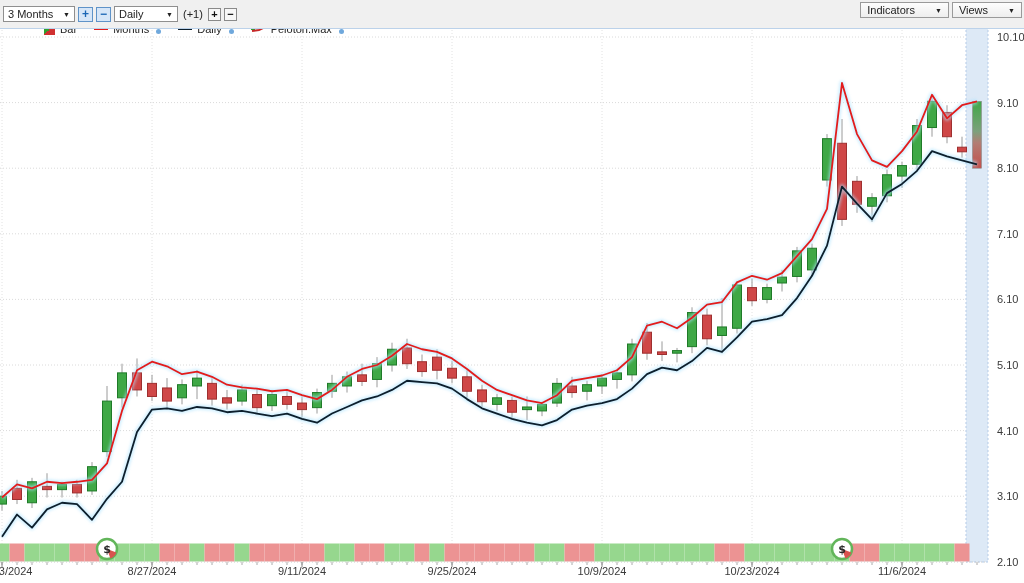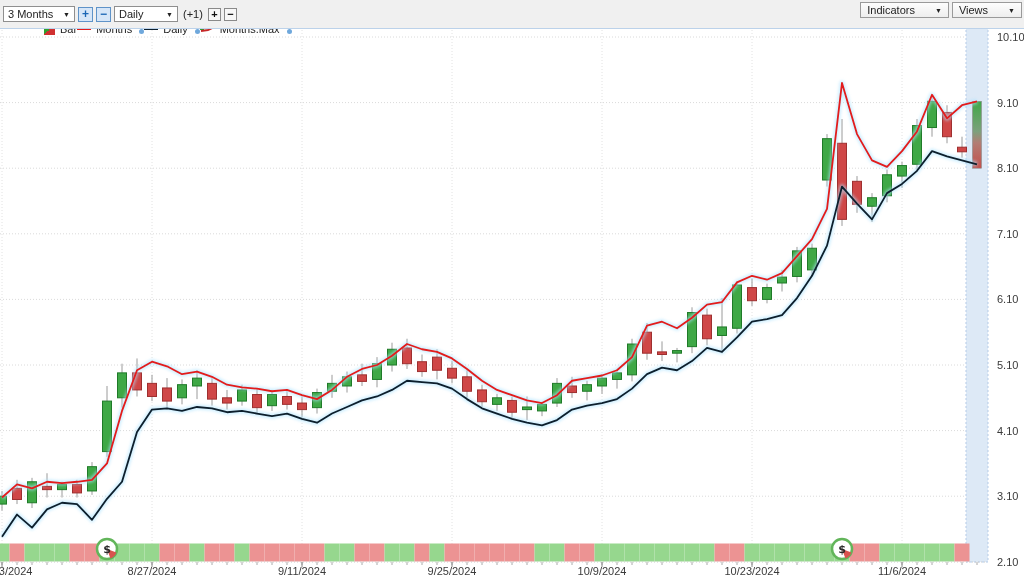--- a/index.html
+++ b/index.html
@@ -20,21 +20,21 @@
   .sq.sm{width:13px;height:13px;background:#f7f7f7;border:1px solid #8a8a8a;color:#111;font-size:11px;}
   .offset{margin:0 2px;color:#222;}
   .titlewrap{position:absolute;left:424px;top:2px;display:flex;align-items:center;gap:5px;}
   .titlebox{border:1px solid #9a9a9a;background:#fff;height:16px;display:flex;align-items:center;
             padding:0 6px;box-sizing:border-box;white-space:nowrap;}
   .searchwrap{display:flex;align-items:center;gap:2px;}
   .rightbtns{position:absolute;right:2px;top:2px;display:flex;gap:3px;}
   .btn{border:1px solid #9a9a9a;background:linear-gradient(#fdfdfd,#eeeeee);height:16px;
        display:flex;align-items:center;gap:20px;padding:0 6px;box-sizing:border-box;cursor:default;}
   
-  .legend{position:absolute;top:23px;left:44px;display:flex;align-items:flex-end;z-index:4;}
+  .legend{position:absolute;top:23px;left:44px;display:flex;align-items:flex-end;gap:17px;z-index:4;}
   .litem{display:flex;align-items:center;gap:5px;cursor:default;}
   .dot{width:5px;height:5px;border-radius:50%;background:#6fa8dc;display:inline-block;margin-left:2px;margin-top:4px;}
   .swatch-bar{width:11px;height:11px;background:linear-gradient(135deg,#2fa12f 0 50%,#d03030 50% 100%);}
   .dash{width:14px;height:2px;display:inline-block;}
   
   #chart-svg{position:absolute;top:20px;left:0;}
   #chart-svg text.axlbl{font-family:"Liberation Sans",sans-serif;font-size:11px;fill:#3a3a3a;}
   #chart-svg text.dollar{font-family:"DejaVu Sans",sans-serif;font-size:11px;font-weight:bold;fill:#2b2b2b;}
 </style>
 </head>
@@ -81,21 +81,21 @@
   <div class="litem">
     <span class="dash" style="background:#0d1f2d"></span>
     <span>Daily</span>
     <span class="dot"></span>
   </div>
   <div class="litem">
     <svg width="15" height="10">
       <rect x="0" y="1" width="4" height="5" fill="#2fa12f"></rect>
       <polyline points="1,7 8,6 14,3" fill="none" stroke="#c62828" stroke-width="2"></polyline>
     </svg>
-    <span>Months.Max</span>
+    <span>Peloton.Max</span>
     <span class="dot"></span>
   </div>
 </div>
 
 <svg id="chart-svg" width="1024" height="563" viewBox="0 20 1024 563">
     <defs>
       <linearGradient id="curbar" x1="0" y1="0" x2="0" y2="1">
         <stop offset="0%" stop-color="#3fa846"></stop>
         <stop offset="45%" stop-color="#7ca07c"></stop>
         <stop offset="62%" stop-color="#b27d74"></stop>

